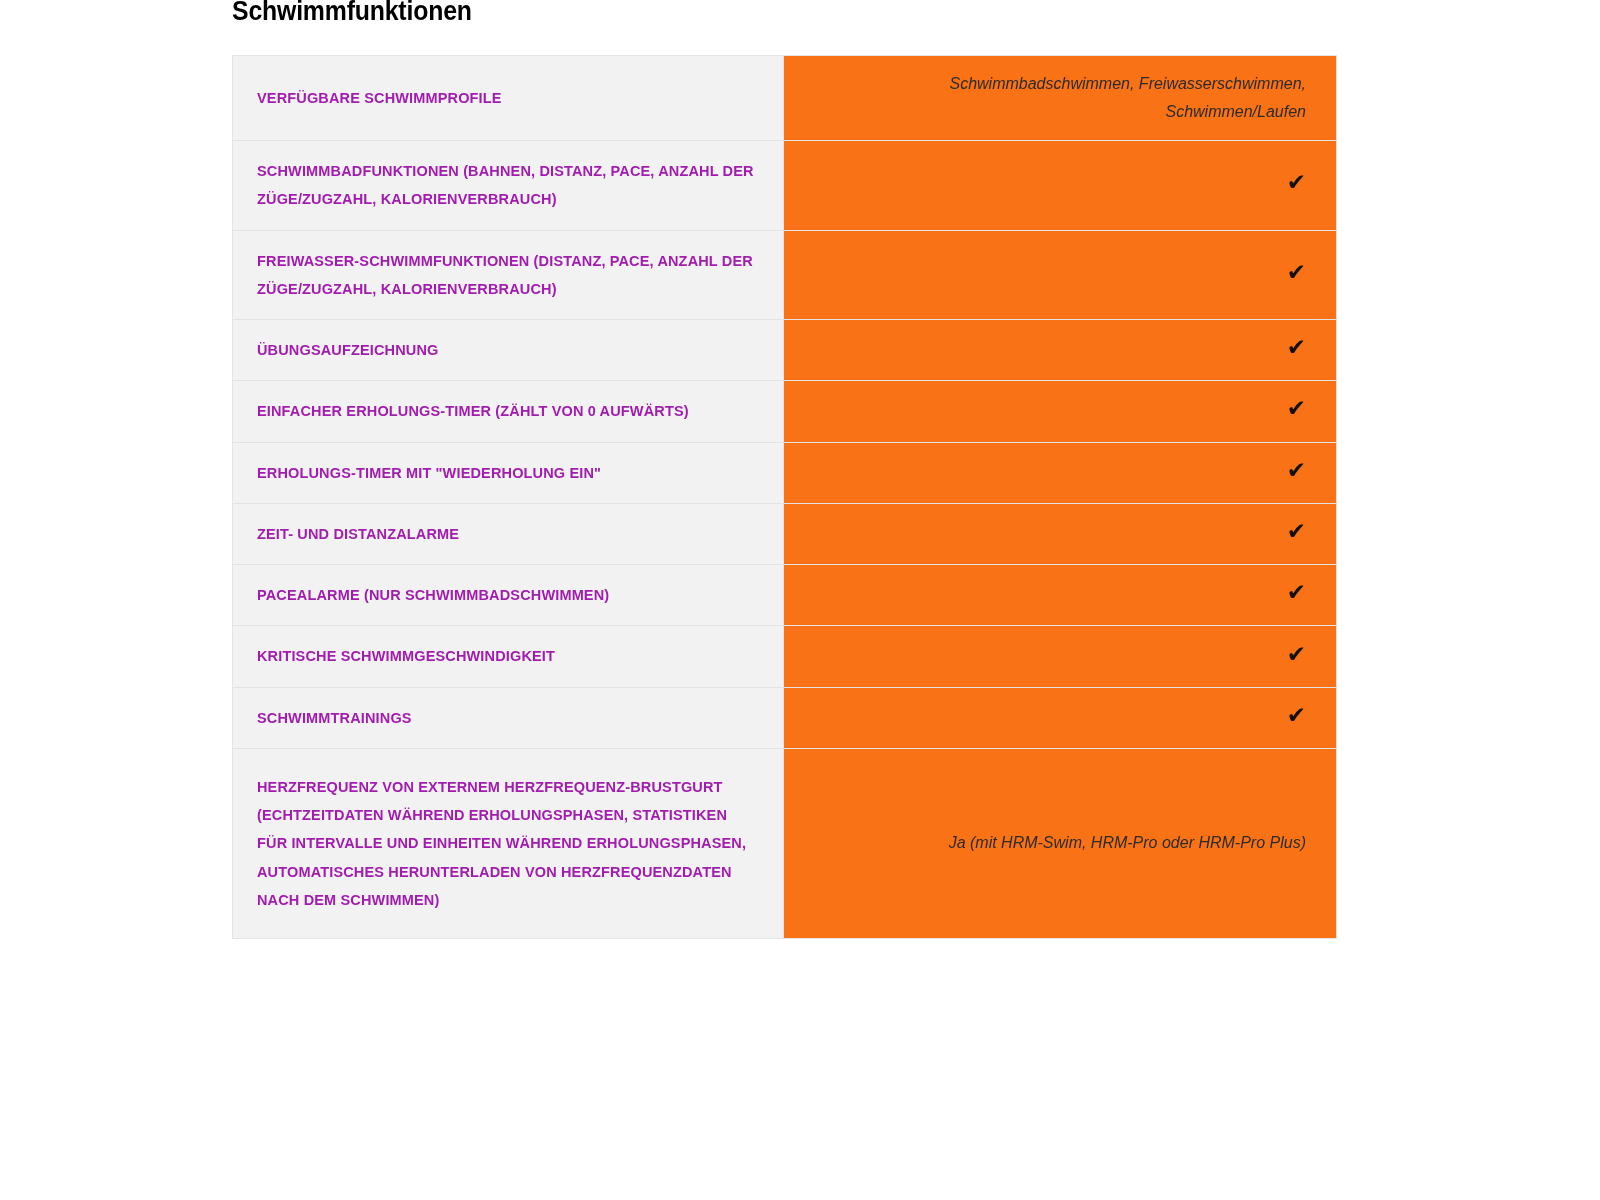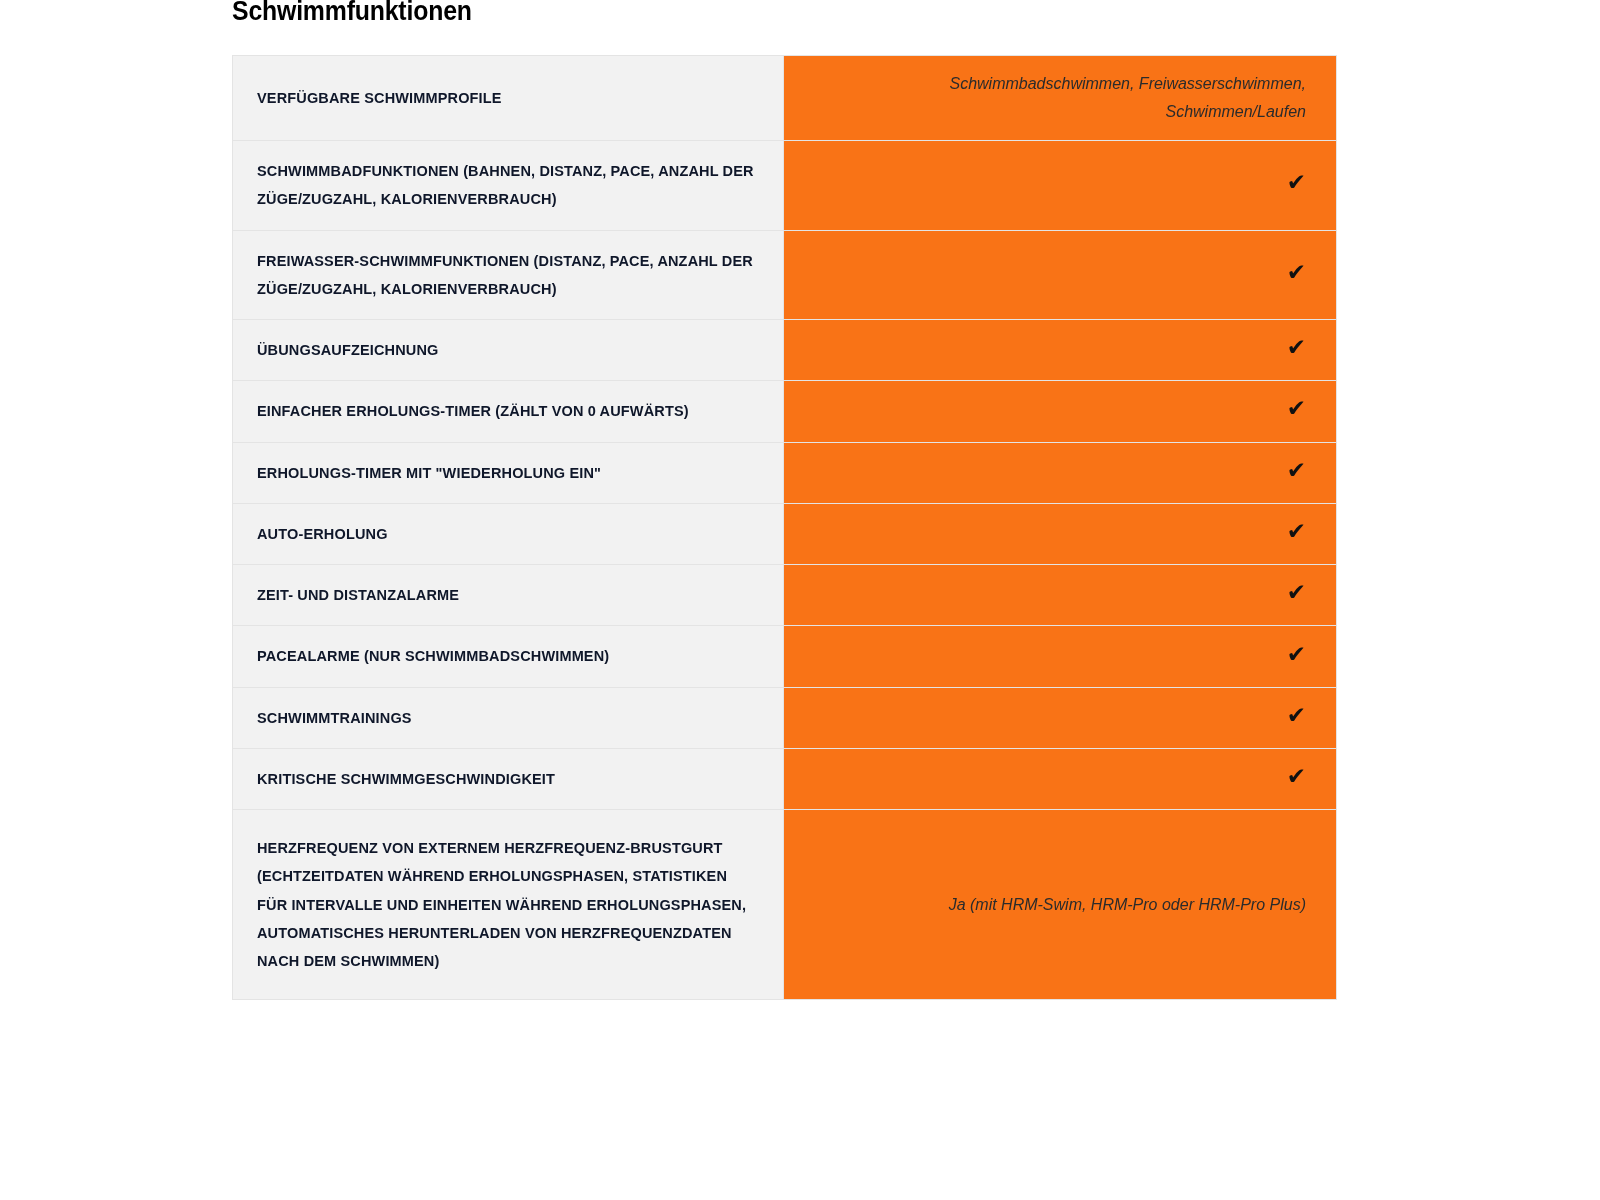--- a/index.html
+++ b/index.html
@@ -53,21 +53,21 @@
     box-sizing: border-box;
   }
 
   .spec-table td.label {
     background: #f2f2f2;
     padding: 16px 22px 16px 24px;
     font-size: 14.5px;
     font-weight: bold;
     text-transform: uppercase;
     letter-spacing: 0.15px;
-    color: #0f172a;
+    color: #a21caf;
     line-height: 1.95;
   }
 
   .spec-table td.value {
     background: #f97316;
     padding: 14px 30px;
     text-align: right;
     font-size: 16px;
     font-weight: normal;
     color: #2b2b2b;
@@ -123,37 +123,33 @@
       </tr>
       <tr class="h4">
         <td class="label">EINFACHER ERHOLUNGS-TIMER (ZÄHLT VON 0 AUFWÄRTS)</td>
         <td class="value"><span class="check">✔</span></td>
       </tr>
       <tr class="h4">
         <td class="label">ERHOLUNGS-TIMER MIT "WIEDERHOLUNG EIN"</td>
         <td class="value"><span class="check">✔</span></td>
       </tr>
       <tr class="h4">
-        <td class="label">AUTO-ERHOLUNG</td>
-        <td class="value"><span class="check">✔</span></td>
-      </tr>
-      <tr class="h4">
         <td class="label">ZEIT- UND DISTANZALARME</td>
         <td class="value"><span class="check">✔</span></td>
       </tr>
       <tr class="h4">
         <td class="label">PACEALARME (NUR SCHWIMMBADSCHWIMMEN)</td>
         <td class="value"><span class="check">✔</span></td>
       </tr>
       <tr class="h4">
-        <td class="label">SCHWIMMTRAININGS</td>
+        <td class="label">KRITISCHE SCHWIMMGESCHWINDIGKEIT</td>
         <td class="value"><span class="check">✔</span></td>
       </tr>
       <tr class="h4">
-        <td class="label">KRITISCHE SCHWIMMGESCHWINDIGKEIT</td>
+        <td class="label">SCHWIMMTRAININGS</td>
         <td class="value"><span class="check">✔</span></td>
       </tr>
       <tr class="h6">
         <td class="label">HERZFREQUENZ VON EXTERNEM HERZFREQUENZ-BRUSTGURT (ECHTZEITDATEN WÄHREND ERHOLUNGSPHASEN, STATISTIKEN FÜR INTERVALLE UND EINHEITEN WÄHREND ERHOLUNGSPHASEN, AUTOMATISCHES HERUNTERLADEN VON HERZFREQUENZDATEN NACH DEM SCHWIMMEN)</td>
         <td class="value">Ja (mit HRM-Swim, HRM-Pro oder HRM-Pro Plus)</td>
       </tr>
     </tbody>
   </table>
 
 </div>

